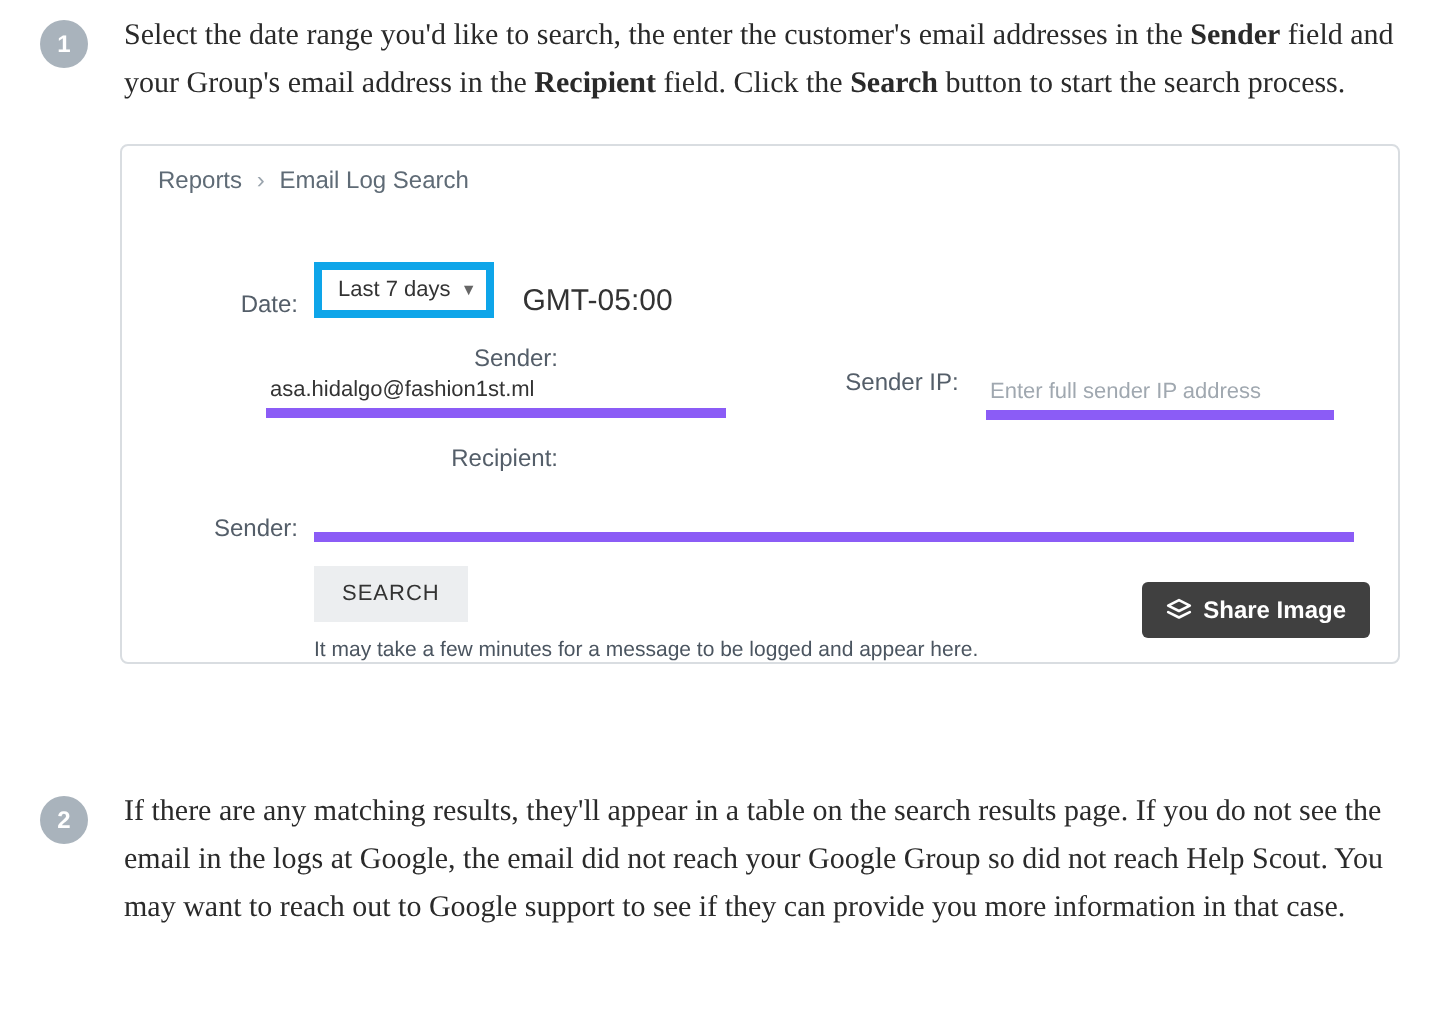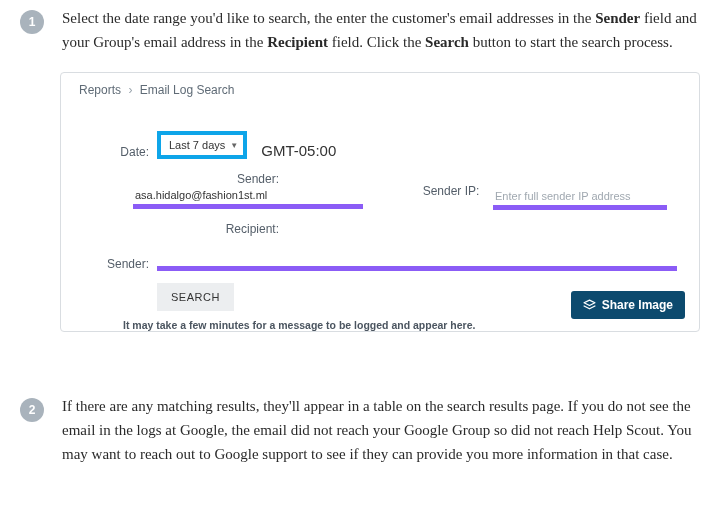--- a/index.html
+++ b/index.html
@@ -133,31 +133,30 @@
       border: none;
       color: #333;
       font-size: 11px;
       letter-spacing: 0.5px;
       padding: 8px 14px;
       margin-left: 78px;
       cursor: pointer;
       font-family: inherit;
     }
     .note {
-      margin-left: 44px;
+      margin-left: 78px;
       margin-top: 8px;
       font-size: 10.5px;
       color: #4b5560;
-      font-weight: bold;
     }
     .share-btn {
       position: absolute;
       right: 14px;
       bottom: 12px;
-      background: #0c4a6e;
+      background: #404040;
       color: #fff;
       border: none;
       border-radius: 3px;
       padding: 7px 12px;
       font-size: 12px;
       font-weight: 600;
       display: flex;
       align-items: center;
       gap: 6px;
       cursor: pointer;

